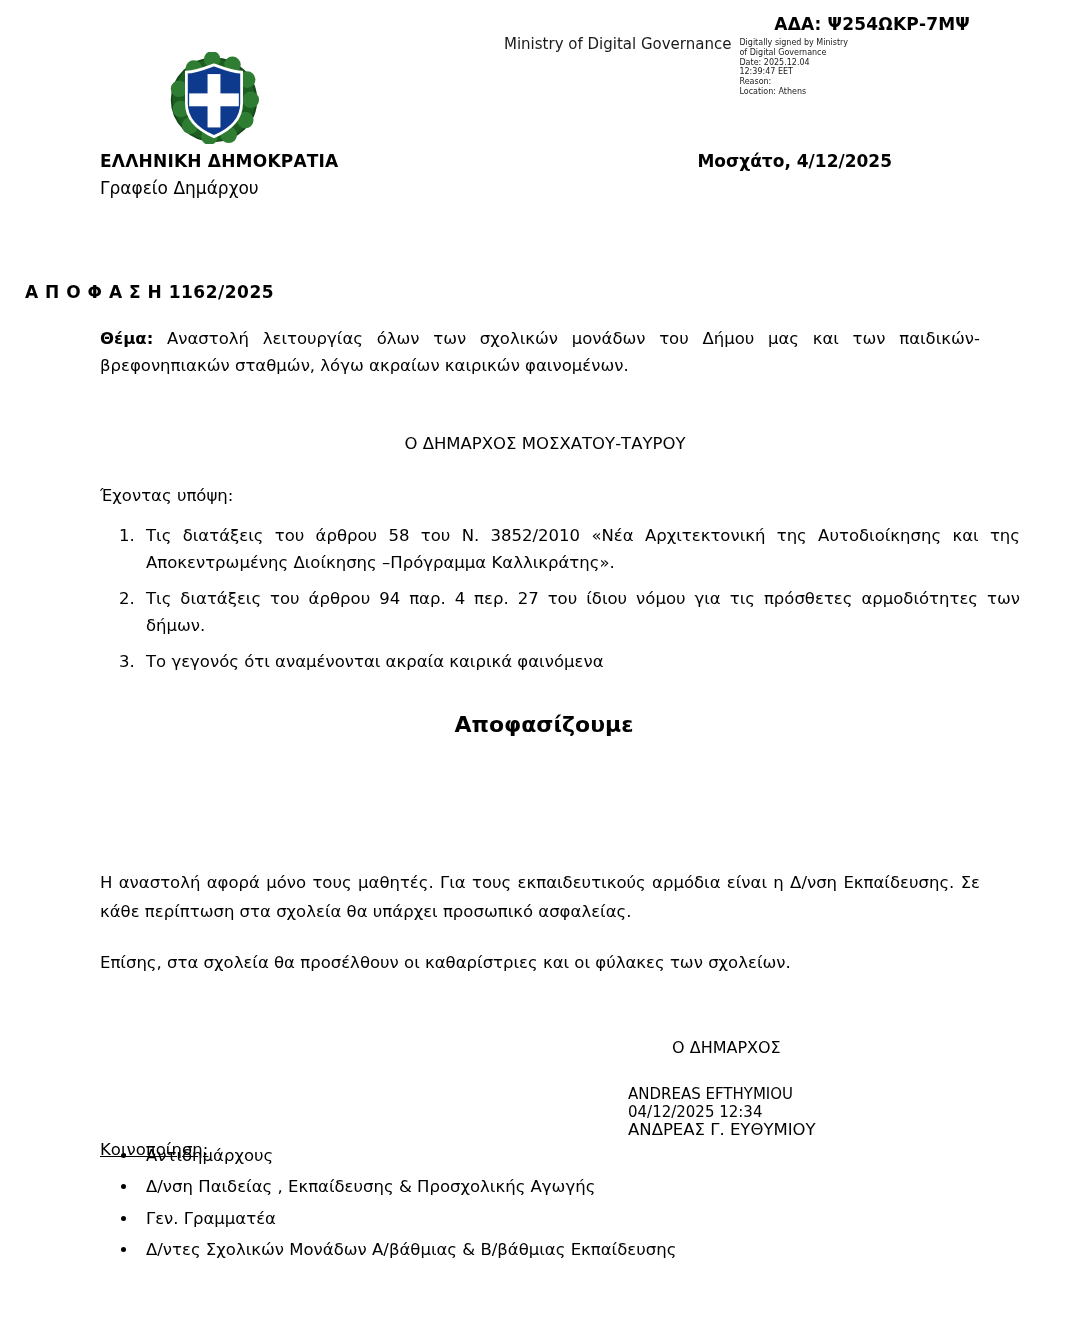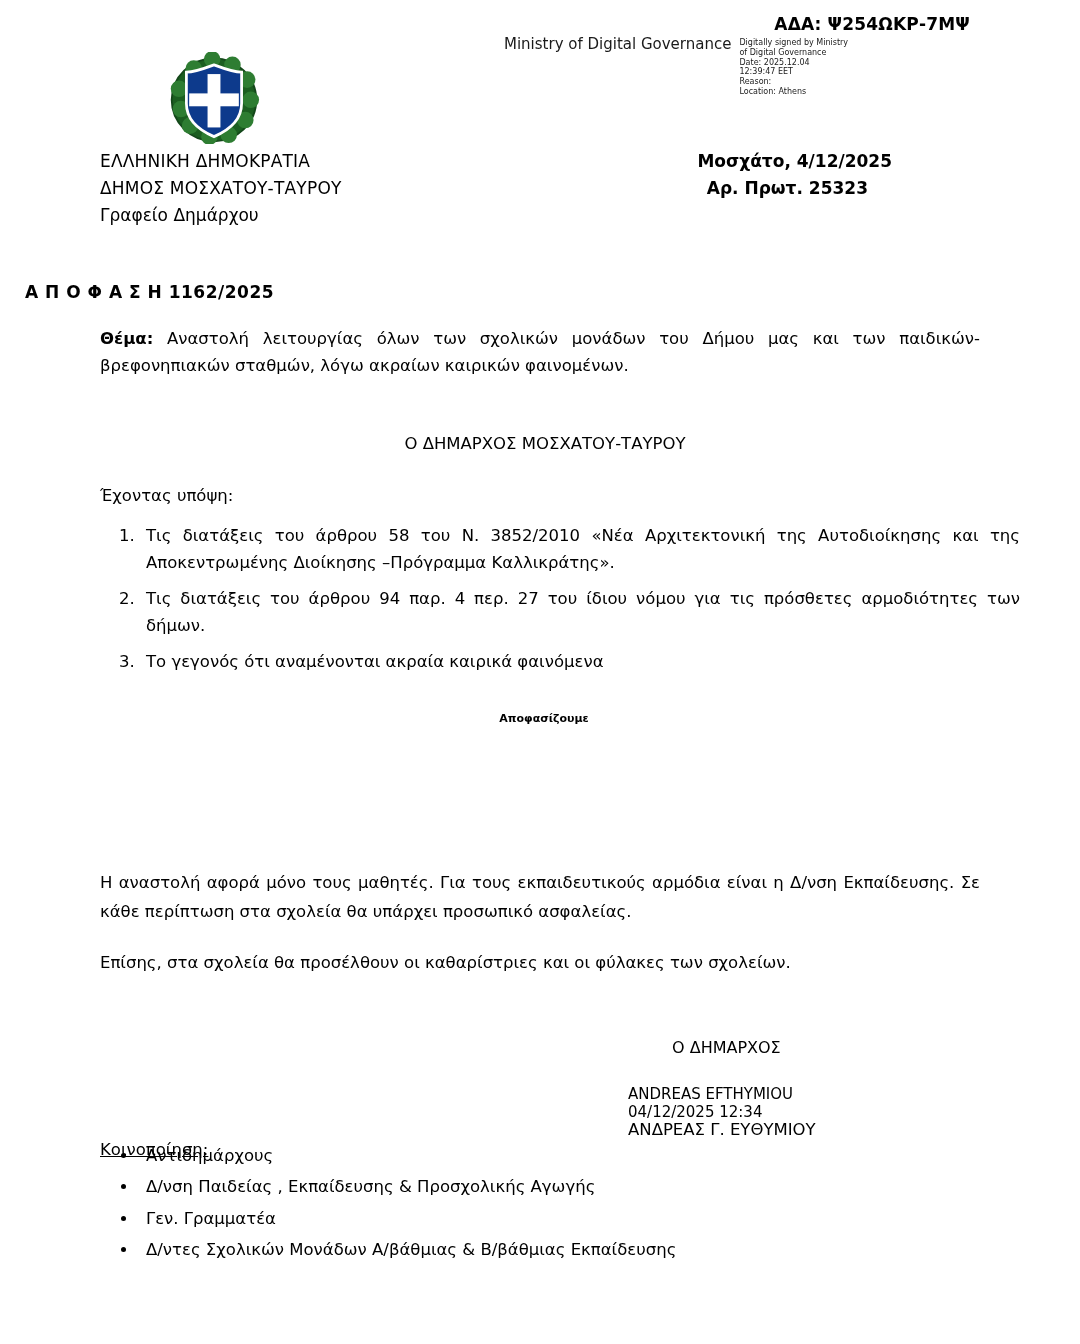--- a/index.html
+++ b/index.html
@@ -74,21 +74,21 @@
     left: 100px;
     width: 880px;
   }
   .hdr-row {
     display: flex;
     justify-content: space-between;
     align-items: baseline;
   }
   .hdr-left-b {
     font-size: 17px;
-    font-weight: normal;
+    font-weight: bold;
     line-height: 1.58;
     letter-spacing: 0.2px;
   }
   .hdr-left-n {
     font-size: 17px;
     font-weight: normal;
     line-height: 1.58;
   }
   .hdr-right-b {
     font-size: 17px;
@@ -160,21 +160,21 @@
     padding-left: 6px;
   }
 
   
   .apofasizoume {
     position: absolute;
     top: 712px;
     left: 0;
     width: 1080px;
     text-align: center;
-    font-size: 11px;
+    font-size: 22px;
     font-weight: bold;
     padding-left: 8px;
     box-sizing: border-box;
   }
 
   
   .body-p {
     position: absolute;
     left: 100px;
     width: 880px;
@@ -271,24 +271,20 @@
       <rect x="43" y="24" width="14" height="58" fill="#ffffff"></rect>
       <rect x="23" y="45" width="54" height="14" fill="#ffffff"></rect>
     </svg>
   </div>
 
   <div class="hdr">
     <div class="hdr-row">
       <div class="hdr-left-b">ΕΛΛΗΝΙΚΗ ΔΗΜΟΚΡΑΤΙΑ</div>
       <div class="hdr-right-b hdr-right-1">Μοσχάτο,  4/12/2025</div>
     </div>
-    <div class="hdr-row">
-      <div class="hdr-left-b">ΔΗΜΟΣ ΜΟΣΧΑΤΟΥ-ΤΑΥΡΟΥ</div>
-      <div class="hdr-right-b hdr-right-2">Αρ. Πρωτ. 25323</div>
-    </div>
     <div class="hdr-left-n">Γραφείο Δημάρχου</div>
   </div>
 
   <div class="apofasi">Α Π Ο Φ Α Σ Η   1162/2025</div>
 
   <div class="thema">
     <b>Θέμα:</b><span> Αναστολή λειτουργίας όλων των σχολικών μονάδων του Δήμου μας και των παιδικών-βρεφονηπιακών σταθμών, λόγω ακραίων καιρικών φαινομένων.</span>
   </div>
 
   <div class="mayor-line">Ο ΔΗΜΑΡΧΟΣ  ΜΟΣΧΑΤΟΥ-ΤΑΥΡΟΥ</div>

